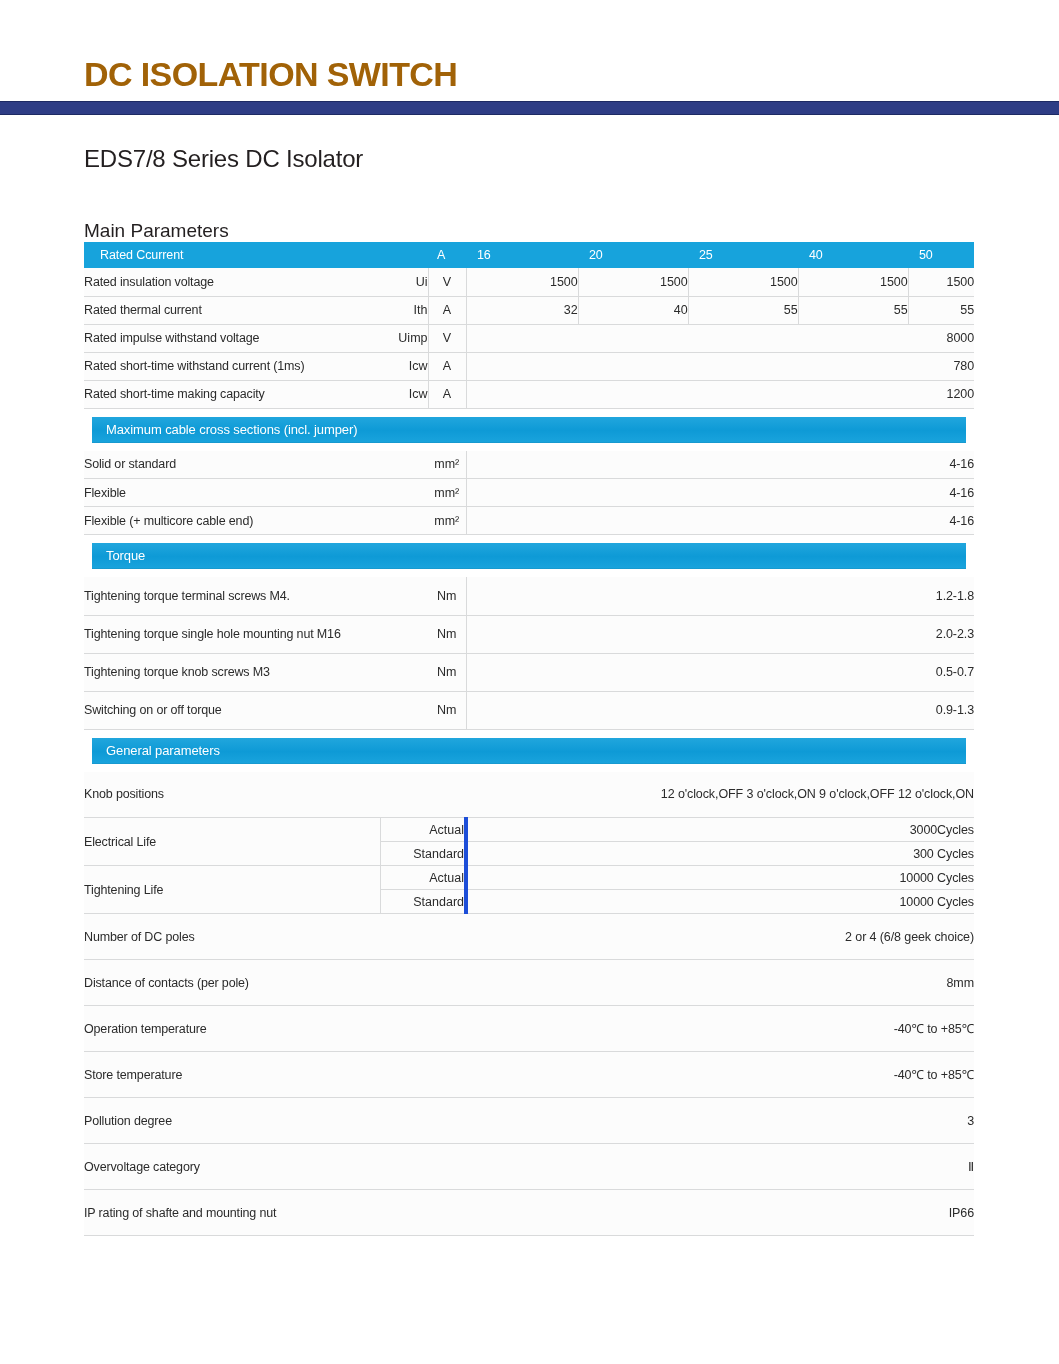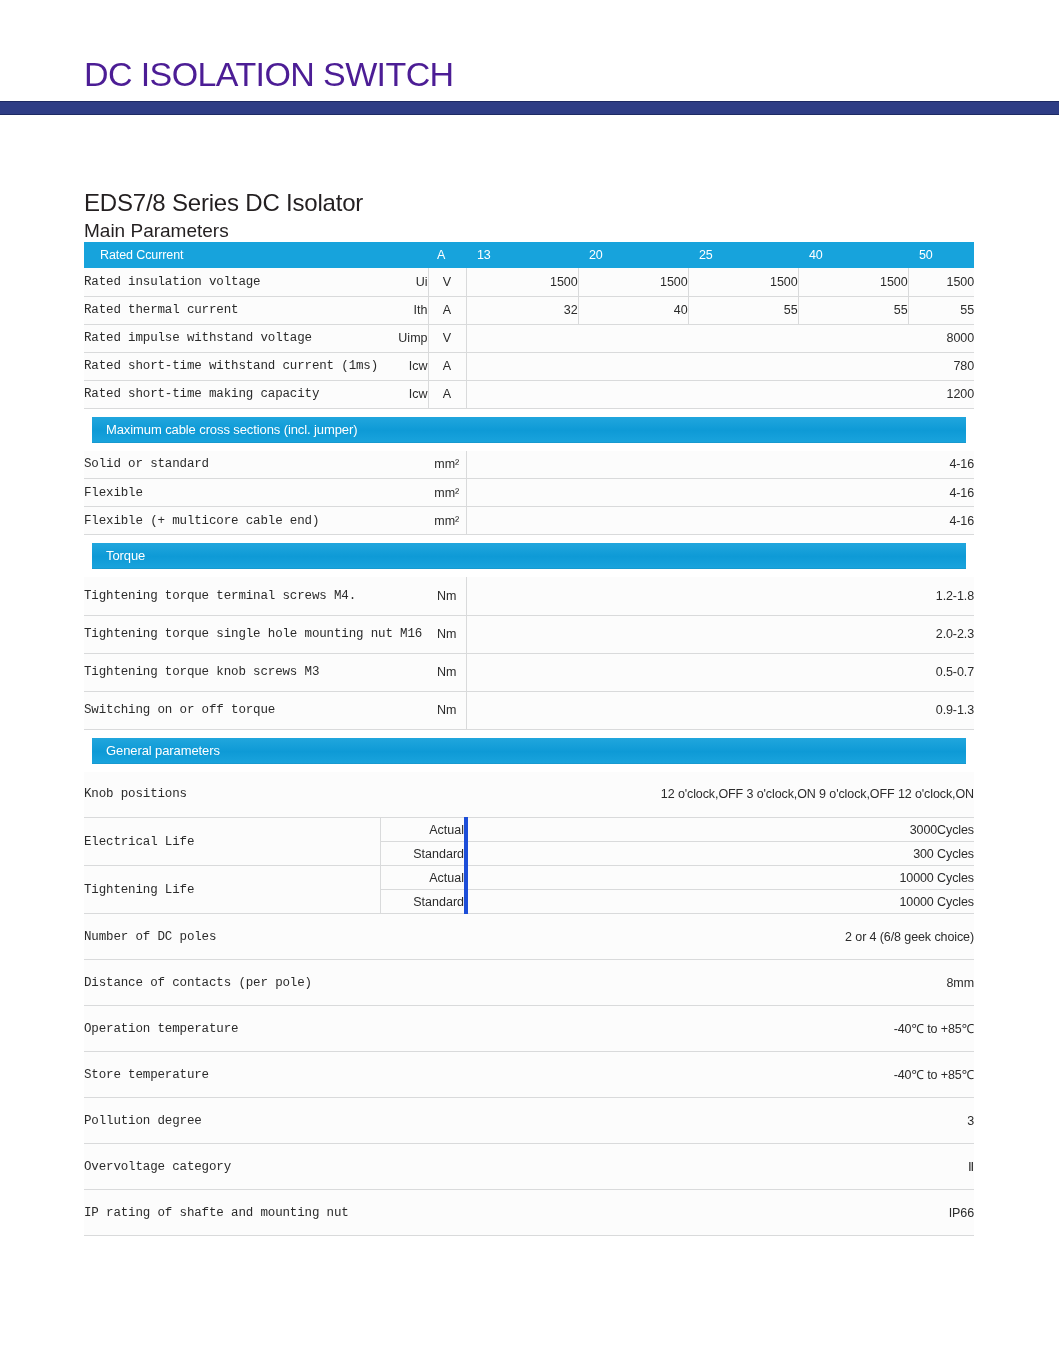--- a/index.html
+++ b/index.html
@@ -14,23 +14,23 @@
   }
 
   .page { position: relative; width: 1059px; height: 1364px; overflow: hidden; }
 
   
   .masthead-title {
     position: absolute;
     left: 84px;
     top: 55px;
     font-size: 34px;
-    font-weight: normal;
+    font-weight: bold;
     letter-spacing: -0.6px;
-    color: #4c1d95;
+    color: #a16207;
     white-space: nowrap;
   }
   .masthead-rule {
     position: absolute;
     left: 0;
     top: 101px;
     width: 1059px;
     height: 14px;
     background: #2e3d85;
     border-top: 1px solid #1d2a63;
@@ -39,21 +39,20 @@
 
   .series-title {
     position: absolute;
     left: 84px;
     top: 145px;
     font-size: 24px;
     font-weight: 400;
     letter-spacing: -0.2px;
     color: #231f20;
     white-space: nowrap;
-    margin-top: 44px;
   }
 
   .section-title {
     position: absolute;
     left: 84px;
     top: 220px;
     font-size: 19px;
     font-weight: 400;
     color: #231f20;
     white-space: nowrap;
@@ -81,21 +80,20 @@
     vertical-align: middle;
     background: #fcfcfc;
   }
 
   
   .lbl {
     padding: 0 8px 0 16px;
     text-align: left;
     font-size: 12.5px;
     letter-spacing: -0.15px;
-    font-family: Liberation Mono, monospace;
   }
   .sym {
     padding: 0 10px 0 4px;
     text-align: right;
     font-size: 12.5px;
     border-right: 1px solid #d9dadb;
   }
   .unit {
     padding: 0 4px;
     text-align: center;
@@ -199,21 +197,21 @@
 
       <tbody>
           <tr class="head-row">
         <td colspan="2">
           <div class="hcell lblpad">Rated Ccurrent</div>
         </td>
         <td>
           <div class="hcell upad">A</div>
         </td>
         <td>
-          <div class="hcell cpad">13</div>
+          <div class="hcell cpad">16</div>
         </td>
         <td>
           <div class="hcell cpad">20</div>
         </td>
         <td>
           <div class="hcell cpad">25</div>
         </td>
         <td>
           <div class="hcell cpad">40</div>
         </td>

